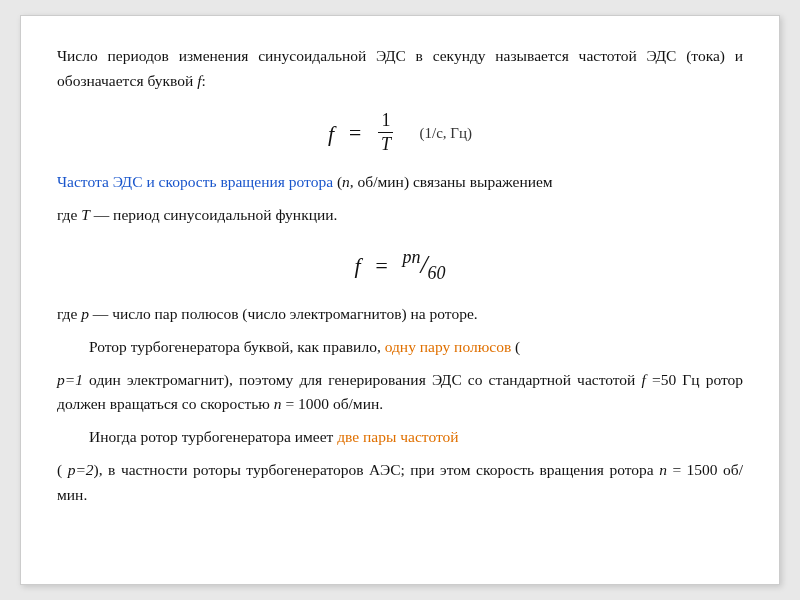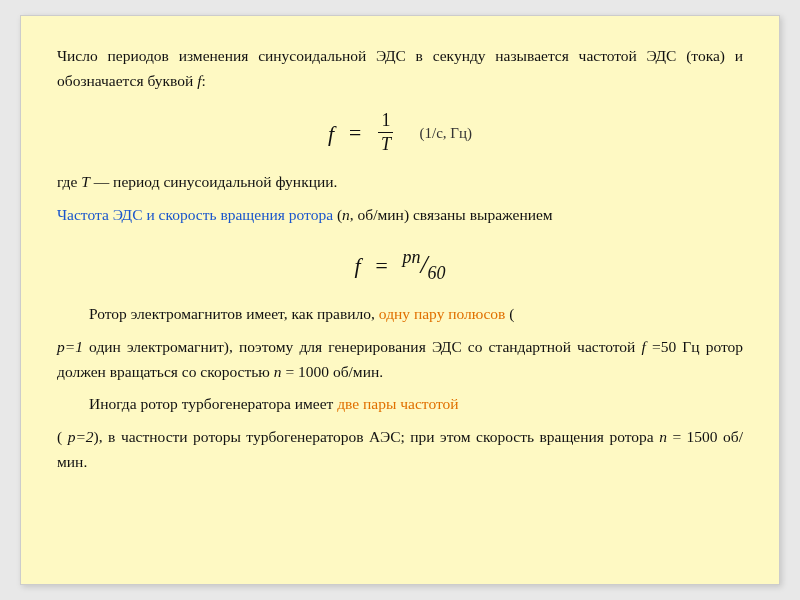--- a/index.html
+++ b/index.html
@@ -6,21 +6,21 @@
     body {
       width: 800px;
       height: 600px;
       background: #e8e8e8;
       display: flex;
       align-items: center;
       justify-content: center;
       font-family: 'Times New Roman', Times, serif;
     }
     .card {
-      background: #fef9c3;
+      background: #ffffff;
       width: 760px;
       min-height: 570px;
       padding: 28px 36px 24px 36px;
       border: 1px solid #ccc;
       box-shadow: 2px 2px 6px rgba(0,0,0,0.15);
       font-size: 15.5px;
       line-height: 1.6;
       color: #111;
     }
     .para {
@@ -105,39 +105,42 @@
     <span class="eq">f</span>
     <span class="eq" style="margin:0 8px;">=</span>
     <span class="fraction">
       <span class="num">1</span>
       <span class="den italic">T</span>
     </span>
     <span class="unit-note">(1/с, Гц)</span>
   </div>
 
   <div class="para">
-    <span>где </span><span class="italic">T</span><span> — период синусоидальной функции.</span>
+    <span class="blue">Частота  ЭДС  и  скорость  вращения  ротора</span>
+    <span> (</span><span class="italic">n</span><span>, об/мин) связаны выражением</span>
   </div>
 
   <div class="para">
-    <span class="blue">Частота  ЭДС  и  скорость  вращения  ротора</span>
-    <span> (</span><span class="italic">n</span><span>, об/мин) связаны выражением</span>
+    <span>где </span><span class="italic">T</span><span> — период синусоидальной функции.</span>
   </div>
 
   <div class="formula-block">
     <span class="eq">f</span>
     <span class="eq" style="margin:0 8px;">=</span>
     <span class="slash-frac">
       <span class="top">pn</span>/<span class="bot">60</span>
     </span>
   </div>
 
+  <div class="para" style="margin-top:6px;">
+    <span>где </span><span class="italic">p</span><span> — число пар полюсов (число электромагнитов) на роторе.</span>
+  </div>
 
   <div class="para indent">
-    <span>Ротор электромагнитов имеет, как правило,</span>
+    <span>Ротор турбогенератора буквой, как правило,</span>
     <span class="orange">одну пару полюсов</span>
     <span>(</span>
   </div>
 
   <div class="para">
     <span class="italic">p=1</span><span> один  электромагнит),  поэтому  для  генерирования  ЭДС  со стандартной частотой</span>
     <span class="italic">f</span>
     <span>=50  Гц  ротор  должен  вращаться  со скоростью</span>
     <span class="italic">n</span>
     <span>= 1000 об/мин.</span>

